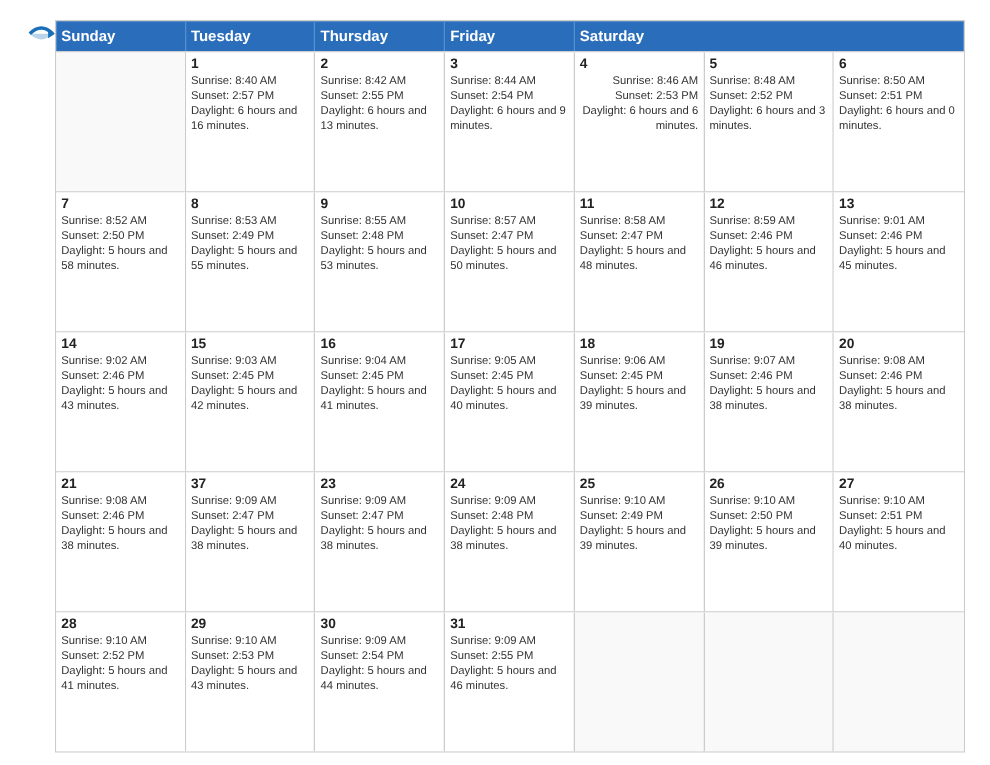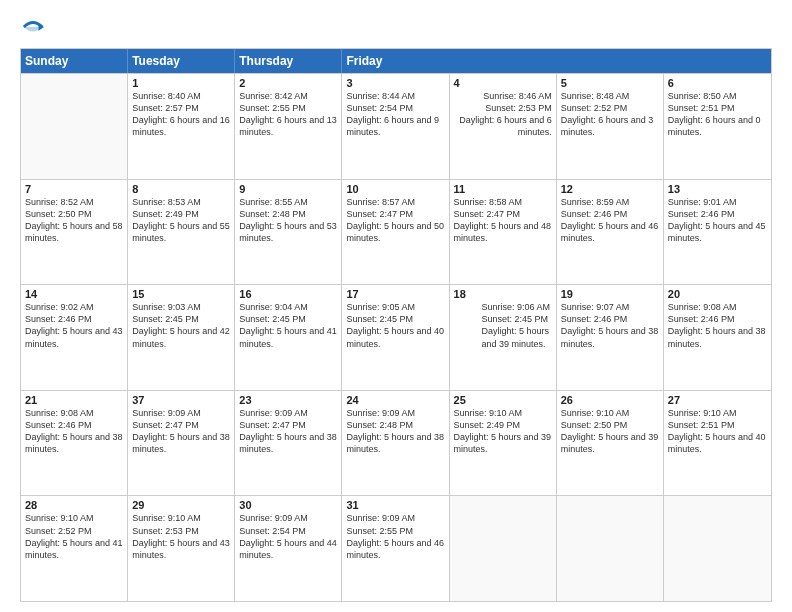--- a/index.html
+++ b/index.html
@@ -8,21 +8,21 @@
       background: #fff;
       width: 792px;
       height: 612px;
       overflow: hidden;
     }
     .page {
       width: 792px;
       height: 612px;
       padding: 16px 20px 10px 20px;
       display: flex;
-      flex-direction: column;
+      flex-direction: row;
     }
     .header {
       display: flex;
       justify-content: space-between;
       align-items: flex-start;
       margin-bottom: 10px;
     }
     .logo {
       display: flex;
       align-items: center;
@@ -129,20 +129,21 @@
       <div class="location"></div>
     </div>
   </div>
 
   <div class="calendar">
     <div class="cal-header">
     <div class="cal-header-cell">Sunday</div>
         <div class="cal-header-cell">Tuesday</div>
         <div class="cal-header-cell">Thursday</div>
         <div class="cal-header-cell">Friday</div>
+        <div class="cal-header-cell">Saturday</div>
       </div>
     <div class="cal-body">
     <div class="cal-row">
           <div class="cal-cell empty"></div>
           <div class="cal-cell">
             <span class="day-num">1</span>
             <div class="cell-text" style="white-space: pre-line;">Sunrise: 8:40 AM
 Sunset: 2:57 PM
 Daylight: 6 hours and 16 minutes.</div>
           </div>
@@ -241,21 +242,21 @@
 Daylight: 5 hours and 41 minutes.</div>
           </div>
           <div class="cal-cell">
             <span class="day-num">17</span>
             <div class="cell-text" style="white-space: pre-line;">Sunrise: 9:05 AM
 Sunset: 2:45 PM
 Daylight: 5 hours and 40 minutes.</div>
           </div>
           <div class="cal-cell">
             <span class="day-num">18</span>
-            <div class="cell-text" style="white-space: pre-line; margin-left: 28px;">Sunrise: 9:06 AM
+            <div class="cell-text" style="white-space: pre-line;">Sunrise: 9:06 AM
 Sunset: 2:45 PM
 Daylight: 5 hours and 39 minutes.</div>
           </div>
           <div class="cal-cell">
             <span class="day-num">19</span>
             <div class="cell-text" style="white-space: pre-line;">Sunrise: 9:07 AM
 Sunset: 2:46 PM
 Daylight: 5 hours and 38 minutes.</div>
           </div>
           <div class="cal-cell">

